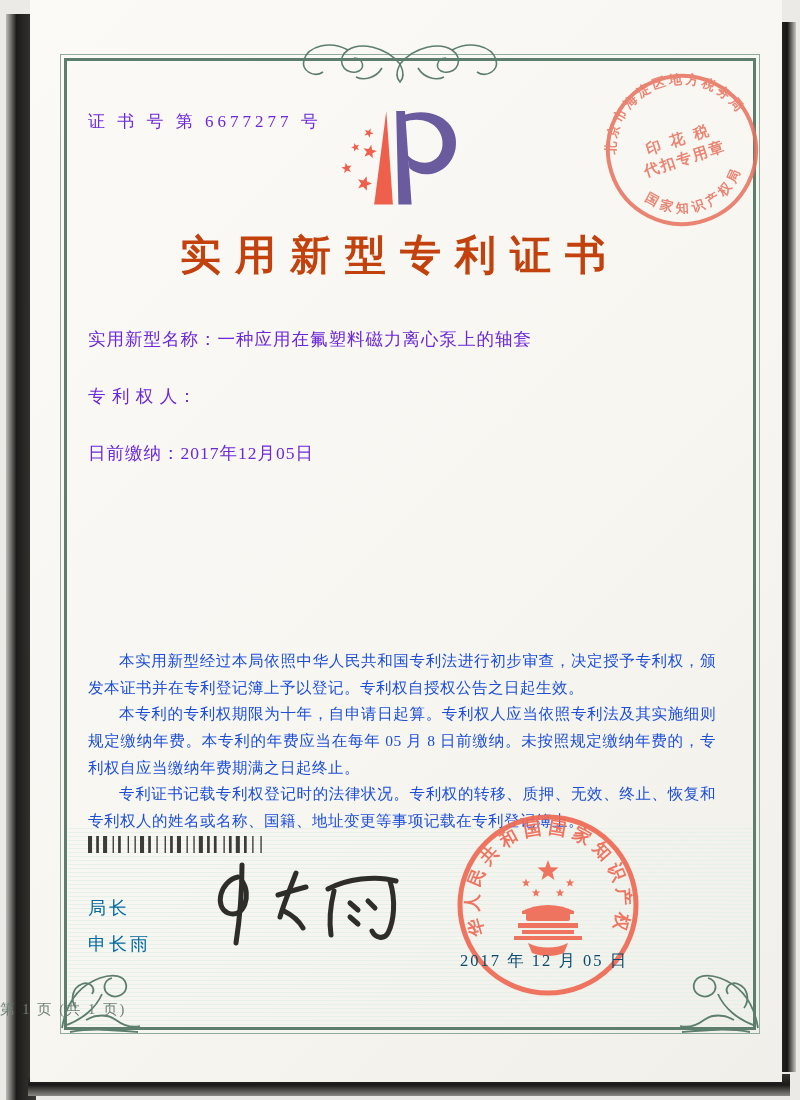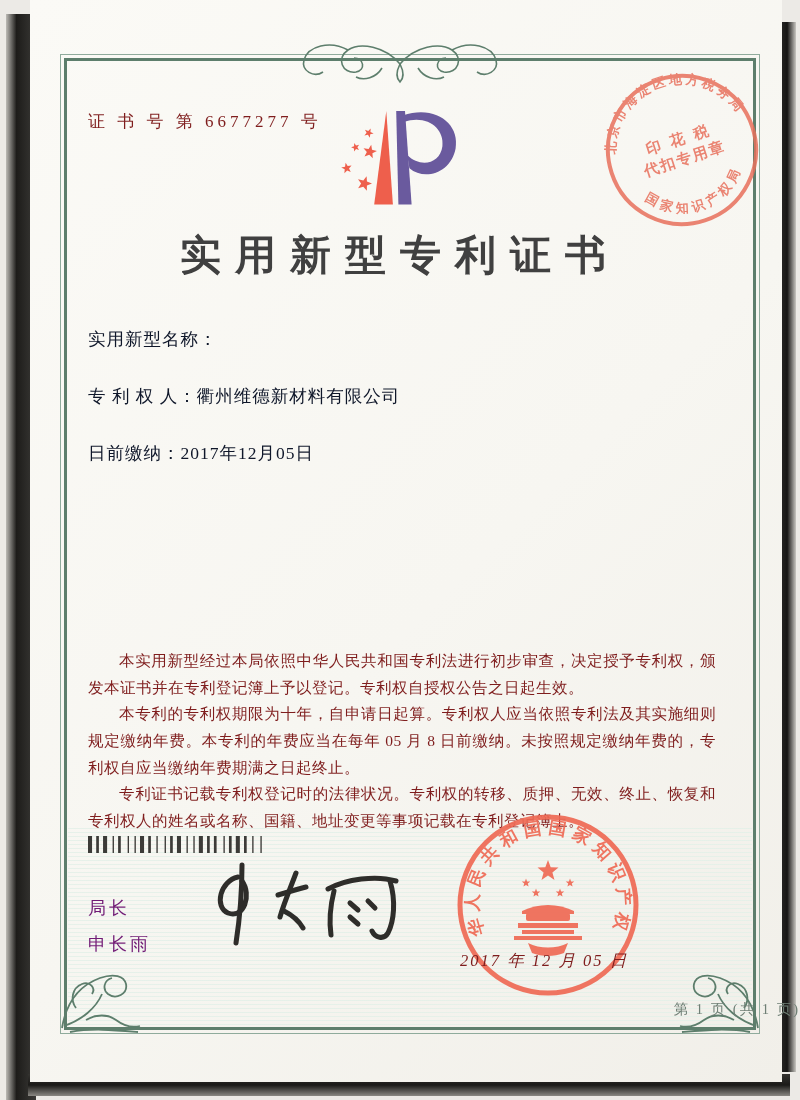--- a/index.html
+++ b/index.html
@@ -23,40 +23,40 @@
   
   .cert-frame{position:absolute;left:64px;top:58px;width:692px;height:972px;
     border:3px solid #5d7e6c;outline:1px solid #8fab9c;outline-offset:3px;
     box-sizing:border-box;z-index:2;}
   .guilloche{position:absolute;left:68px;top:828px;width:684px;height:198px;z-index:2;
     background:repeating-linear-gradient(180deg,#e3f0e8 0 1px,transparent 1px 4px);
     opacity:.85;}
   .ornament{position:absolute;z-index:3;}
   
   .cert-no{position:absolute;left:88px;top:110px;font-size:17px;letter-spacing:4px;
-    color:#7f1d1d;z-index:4;text-align:center;}
+    color:#6d28d9;z-index:4;text-align:center;}
   .logo{position:absolute;left:330px;top:100px;width:150px;height:110px;z-index:4;}
   .title{position:absolute;left:0;top:228px;width:800px;text-align:center;
-    font-size:41px;font-weight:700;letter-spacing:14px;color:#404040;z-index:4;}
+    font-size:41px;font-weight:700;letter-spacing:14px;color:#c2410c;z-index:4;}
   .fields{position:absolute;left:88px;top:328px;width:630px;z-index:4;}
-  .field-row{display:flex;margin-bottom:34px;font-size:17.5px;color:#0f172a;
+  .field-row{display:flex;margin-bottom:34px;font-size:17.5px;color:#6d28d9;
     letter-spacing:1px;line-height:1.3;}
   .field-label{white-space:pre;}
   .paragraphs{position:absolute;left:88px;top:648px;width:628px;z-index:4;
-    font-size:15.5px;color:#7f1d1d;line-height:1.72;text-align:justify;}
+    font-size:15.5px;color:#1d4ed8;line-height:1.72;text-align:justify;}
   .paragraphs p{margin:0;text-indent:2em;letter-spacing:.5px;}
   
   .barcode{position:absolute;left:88px;top:836px;width:196px;height:17px;z-index:5;}
   .officer{position:absolute;left:88px;top:890px;z-index:5;font-size:18px;
-    color:#701a75;letter-spacing:3px;line-height:2.0;}
+    color:#0369a1;letter-spacing:3px;line-height:2.0;}
   .signature{position:absolute;left:200px;top:855px;width:210px;height:100px;z-index:5;}
   .seal{position:absolute;left:455px;top:812px;width:186px;height:186px;z-index:5;opacity:.92;}
   .seal-date{position:absolute;left:460px;top:950px;width:190px;z-index:6;
-    font-size:16.5px;color:#7f1d1d;letter-spacing:2px;font-style:italic;}
-  .footer{position:absolute;left:0;top:1000px;width:800px;text-align:right;
+    font-size:16.5px;color:#0c4a6e;letter-spacing:2px;}
+  .footer{position:absolute;left:0;top:1000px;width:800px;text-align:left;
     font-size:14.5px;color:#6f7f75;letter-spacing:2px;z-index:4;}
   .tax-stamp{position:absolute;left:602px;top:70px;width:160px;height:160px;z-index:4;
     transform:rotate(-18deg);opacity:.85;}
 </style>
 </head>
 <body>
 
 <div class="scan-edge left"></div>
 <div class="scan-edge right"></div>
 <div class="scan-edge bottom"></div>
@@ -112,24 +112,24 @@
   <path d="M43,10 L49,95 L32,95 Z" fill="#ee5f4c"></path>
   <path d="M52,10 L60,10 L66,95 L54,95 Z" fill="#6a5a9e"></path>
   <path d="M58,14 C88,4 110,22 106,44 C102,66 78,74 64,62 L62,50 C74,62 92,58 94,42 C96,26 80,13 59,20 Z" fill="#6a5a9e"></path>
 </svg>
 
 <div class="title">实用新型专利证书</div>
 
 <div class="fields">
   <div class="field-row">
     <span class="field-label">实用新型名称：</span>
+    <span class="field-value">一种应用在氟塑料磁力离心泵上的轴套</span>
   </div>
   <div class="field-row">
     <span class="field-label">专 利 权 人：</span>
-    <span class="field-value">衢州维德新材料有限公司</span>
   </div>
   <div class="field-row">
     <span class="field-label">日前缴纳：</span>
     <span class="field-value">2017年12月05日</span>
   </div>
 </div>
 
 <div class="paragraphs">
   <p>本实用新型经过本局依照中华人民共和国专利法进行初步审查，决定授予专利权，颁发本证书并在专利登记簿上予以登记。专利权自授权公告之日起生效。</p>
   <p>本专利的专利权期限为十年，自申请日起算。专利权人应当依照专利法及其实施细则规定缴纳年费。本专利的年费应当在每年 05 月 8 日前缴纳。未按照规定缴纳年费的，专利权自应当缴纳年费期满之日起终止。</p>

